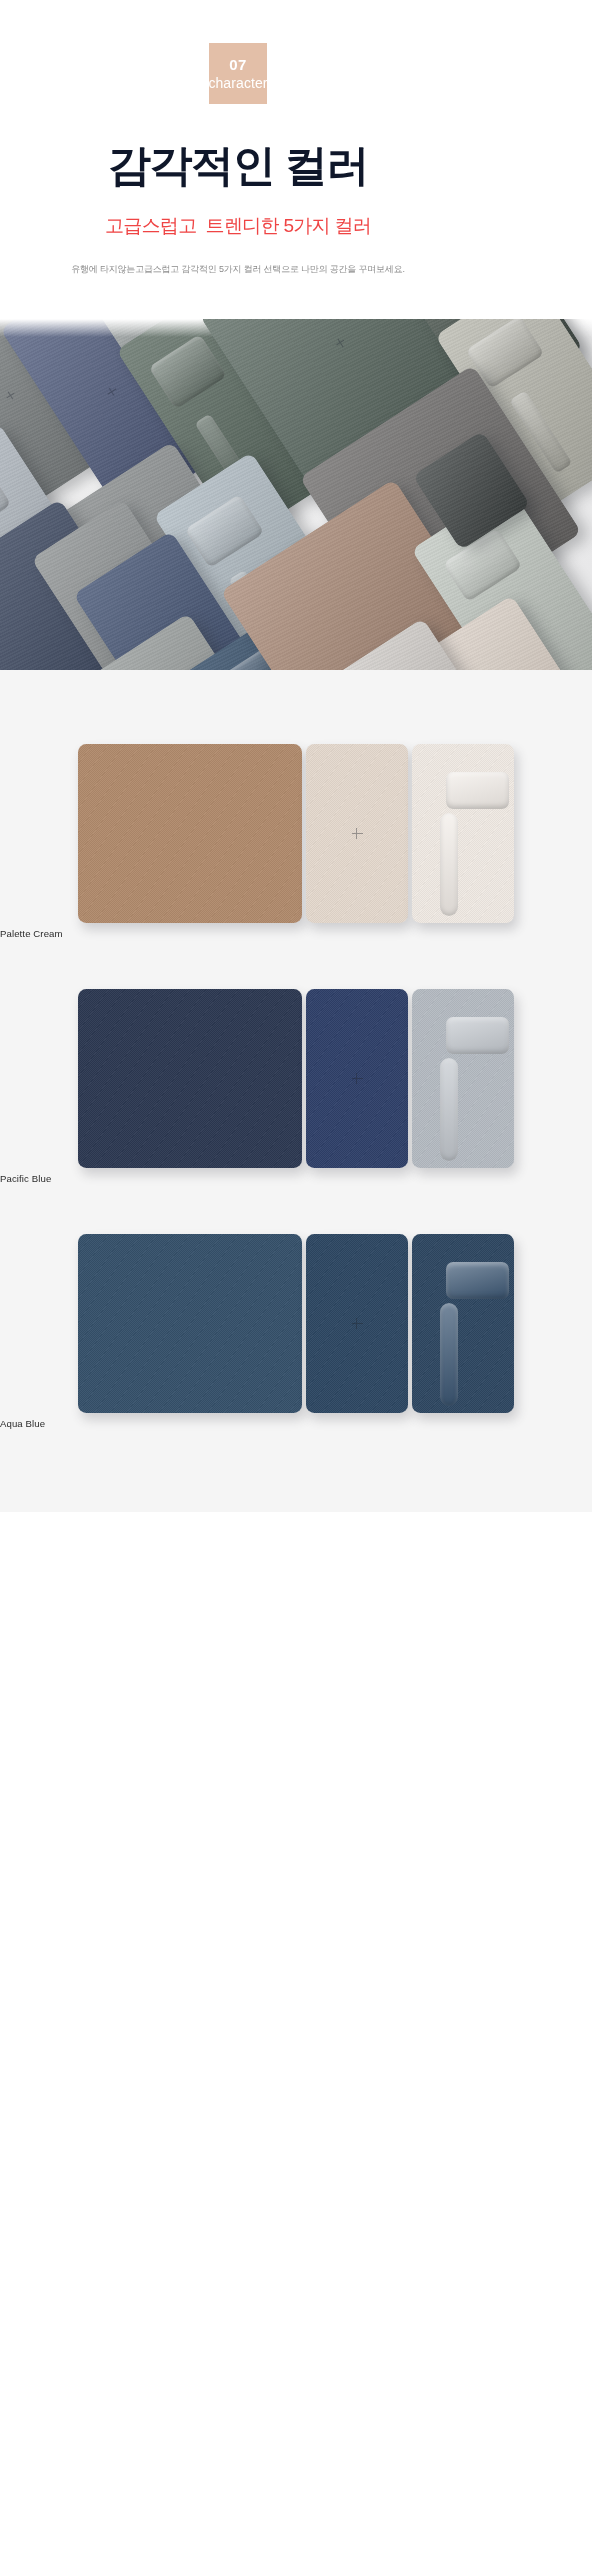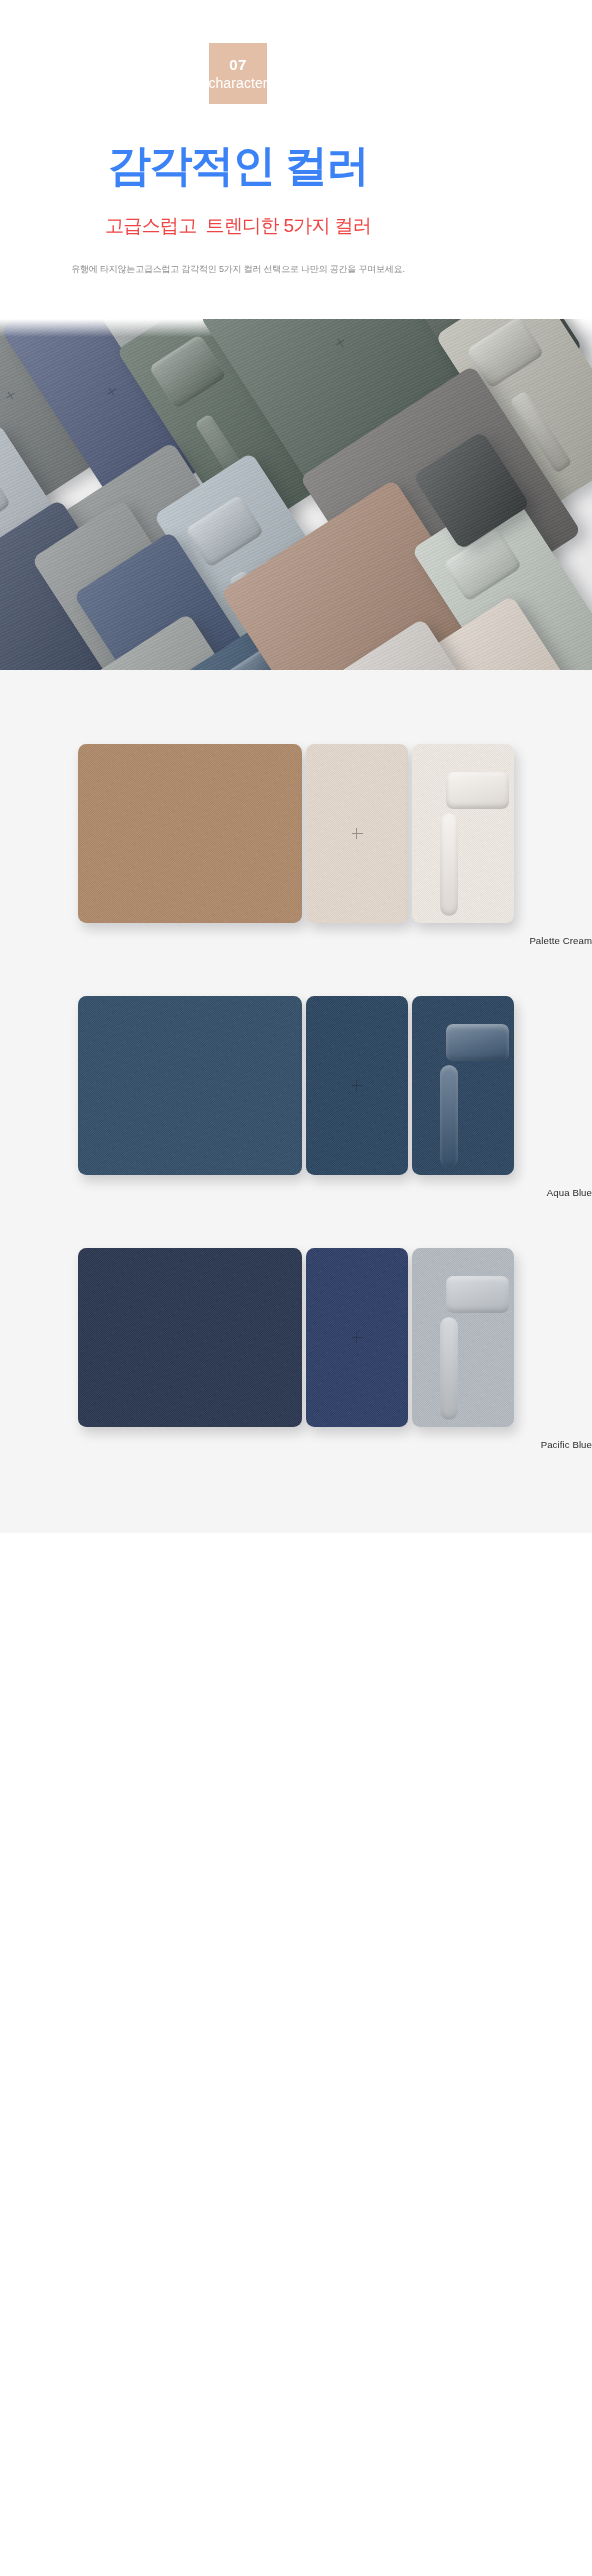--- a/index.html
+++ b/index.html
@@ -19,21 +19,21 @@
     background:#e3bfa8;
     display:flex; flex-direction:column;
     align-items:center; justify-content:center;
     color:#ffffff; line-height:1;
   }
   .badge-num { font-size:15px; font-weight:bold; letter-spacing:0.3px; }
   .badge-cap { font-size:14px; margin-top:4.8px; letter-spacing:0.1px; font-weight:400; }
 
   .intro-title {
     margin-top:38px;
-    font-size:43px; font-weight:bold; color:#3b82f6;
+    font-size:43px; font-weight:bold; color:#0f172a;
     letter-spacing:-1.4px; line-height:1.1;
   }
   .intro-sub {
     margin-top:25px;
     font-size:19px; font-weight:400; color:#ef4444;
     letter-spacing:-0.7px; line-height:1.3; white-space:pre;
   }
   .intro-desc {
     margin-top:23px;
     font-size:9px; font-weight:400; color:#8a8a8a;
@@ -120,21 +120,21 @@
     box-shadow:inset 0 -2.8px 5.5px rgba(0,0,0,.16), inset 0 2.8px 4.8px rgba(255,255,255,.32);
   }
   .emb-groove {
     position:absolute; left:27.5px; top:69px; width:18px; height:103px;
     border-radius:9px;
     background:linear-gradient(165deg, rgba(255,255,255,.30), rgba(0,0,0,.10));
     box-shadow:inset 0 -2.1px 4.8px rgba(0,0,0,.15), inset 0 2.1px 4.1px rgba(255,255,255,.28);
   }
 
   .swatch-label {
-    margin-top:12px; text-align:right;
+    margin-top:5px; text-align:left;
     font-size:9.6px; font-weight:400; color:#2b2b2b; letter-spacing:0.1px;
   }
 </style>
 </head>
 <body>
 
 <section class="intro">
 
   <div class="badge">
     <span class="badge-num">07</span>
@@ -196,39 +196,39 @@
           </div>
           <div class="panel acc" style="background-color: rgb(239, 233, 227);">
             <span class="emb-block" style="background-color: rgb(243, 238, 233);"></span>
             <span class="emb-groove" style="background-color: rgb(243, 238, 233);"></span>
           </div>
         </div>
         <div class="swatch-label">Palette Cream</div>
       </div>
       <div class="swatch-block">
         <div class="trio">
+          <div class="panel big" style="background-color: rgb(44, 56, 81);"></div>
+          <div class="panel mid" style="background-color: rgb(47, 64, 105);">
+            <span class="plus"></span>
+          </div>
+          <div class="panel acc" style="background-color: rgb(180, 186, 193);">
+            <span class="emb-block" style="background-color: rgb(196, 201, 207);"></span>
+            <span class="emb-groove" style="background-color: rgb(196, 201, 207);"></span>
+          </div>
+        </div>
+        <div class="swatch-label">Pacific Blue</div>
+      </div>
+      <div class="swatch-block">
+        <div class="trio">
           <div class="panel big" style="background-color: rgb(53, 80, 106);"></div>
           <div class="panel mid" style="background-color: rgb(45, 71, 98);">
             <span class="plus"></span>
           </div>
           <div class="panel acc" style="background-color: rgb(46, 71, 97);">
             <span class="emb-block" style="background-color: rgb(59, 86, 115);"></span>
             <span class="emb-groove" style="background-color: rgb(59, 86, 115);"></span>
           </div>
         </div>
         <div class="swatch-label">Aqua Blue</div>
       </div>
-      <div class="swatch-block">
-        <div class="trio">
-          <div class="panel big" style="background-color: rgb(44, 56, 81);"></div>
-          <div class="panel mid" style="background-color: rgb(47, 64, 105);">
-            <span class="plus"></span>
-          </div>
-          <div class="panel acc" style="background-color: rgb(180, 186, 193);">
-            <span class="emb-block" style="background-color: rgb(196, 201, 207);"></span>
-            <span class="emb-groove" style="background-color: rgb(196, 201, 207);"></span>
-          </div>
-        </div>
-        <div class="swatch-label">Pacific Blue</div>
-      </div>
     </div>
 </section>
 
 
 </body></html>

